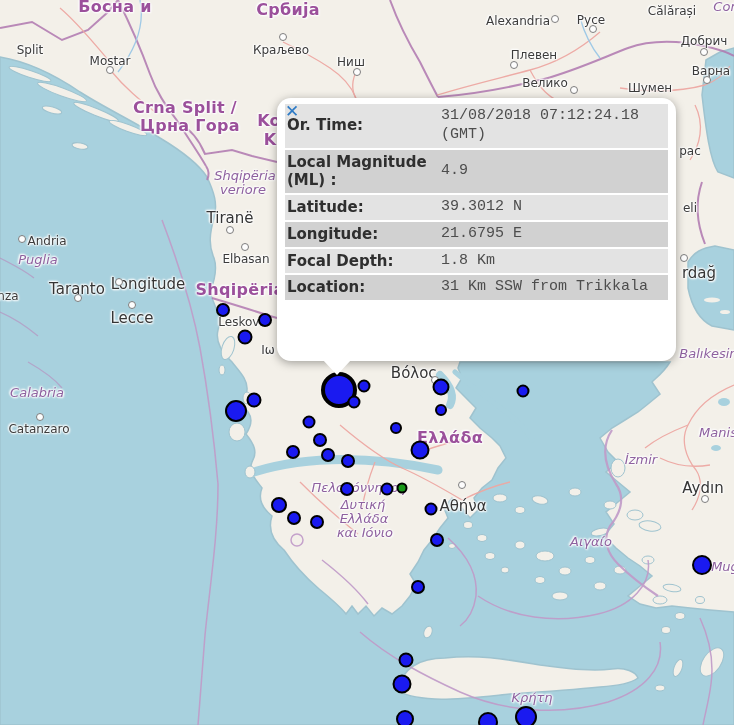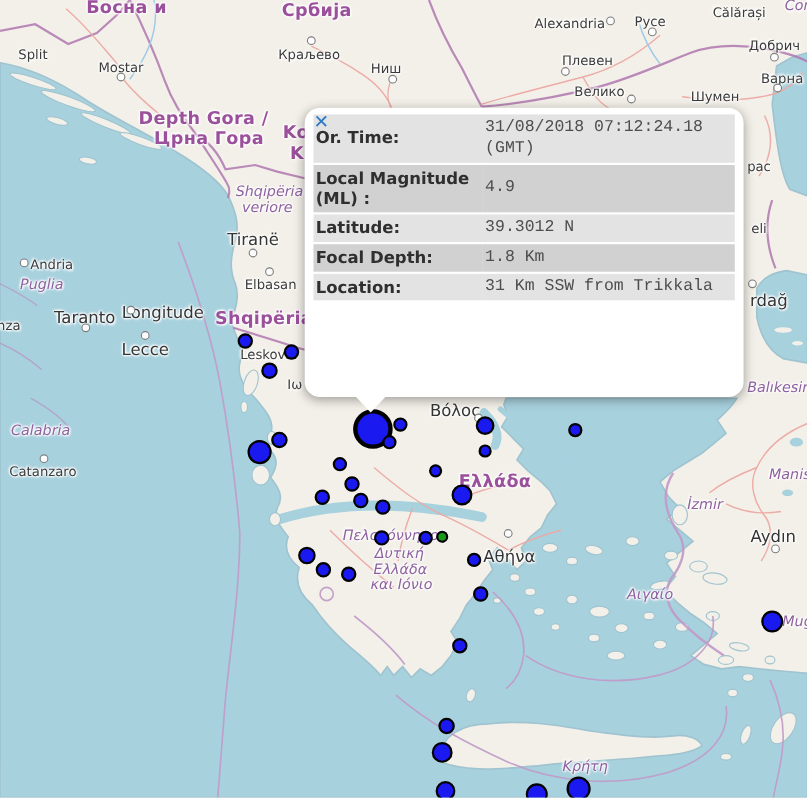--- a/index.html
+++ b/index.html
@@ -185,21 +185,21 @@
     </g>
   </svg>
 
   <div id="labels">
       <div class="map-label country" style="left: 115px; top: 6px;">Босна и</div>
       <div class="map-label country" style="left: 288px; top: 9px;">Србија</div>
       <div class="map-label city" style="left: 30px; top: 50px;">Split</div>
       <div class="map-label city" style="left: 110px; top: 61px;">Mostar</div>
       <div class="map-label city" style="left: 281px; top: 50px;">Краљево</div>
       <div class="map-label city" style="left: 351px; top: 62px;">Ниш</div>
-      <div class="map-label country" style="left: 185px; top: 107px;">Depth Gora /</div>
+      <div class="map-label country" style="left: 185px; top: 107px;">Crna Split /</div>
       <div class="map-label country" style="left: 190px; top: 125px;">Црна Гора</div>
       <div class="map-label country" style="left: 269px; top: 120px;">Ko</div>
       <div class="map-label country" style="left: 270px; top: 139px;">K</div>
       <div class="map-label city" style="left: 518px; top: 21px;">Alexandria</div>
       <div class="map-label city" style="left: 591px; top: 20px;">Pyce</div>
       <div class="map-label city" style="left: 672px; top: 11px;">Călărași</div>
       <div class="map-label region" style="left: 726px; top: 6px;">Con</div>
       <div class="map-label city" style="left: 704px; top: 41px;">Добрич</div>
       <div class="map-label city" style="left: 514px; top: 55px; margin-left: 20px;">Плевен</div>
       <div class="map-label city" style="left: 545px; top: 83px;">Велико</div>
@@ -305,20 +305,24 @@
       </tr>
       <tr>
         <td class="lbl">Local Magnitude (ML) :</td>
         <td class="val">4.9</td>
       </tr>
       <tr>
         <td class="lbl">Latitude:</td>
         <td class="val">39.3012 N</td>
       </tr>
       <tr>
+        <td class="lbl">Longitude:</td>
+        <td class="val">21.6795 E</td>
+      </tr>
+      <tr>
         <td class="lbl">Focal Depth:</td>
         <td class="val">1.8 Km</td>
       </tr>
       <tr>
         <td class="lbl">Location:</td>
         <td class="val">31 Km SSW from Trikkala</td>
       </tr>
     </tbody>
       </table>
   </div>

